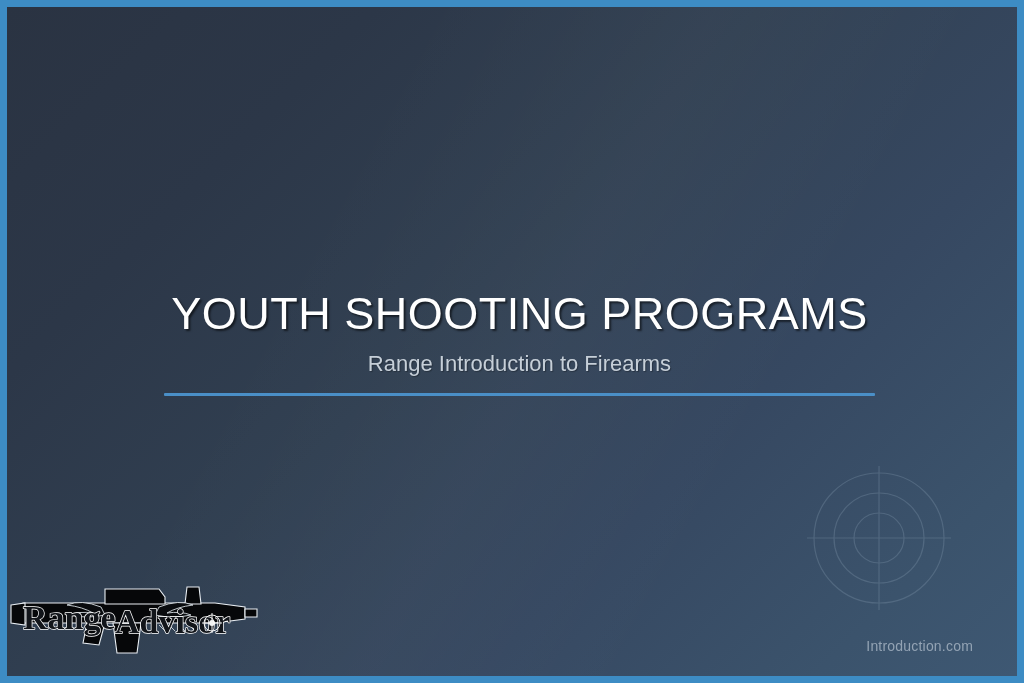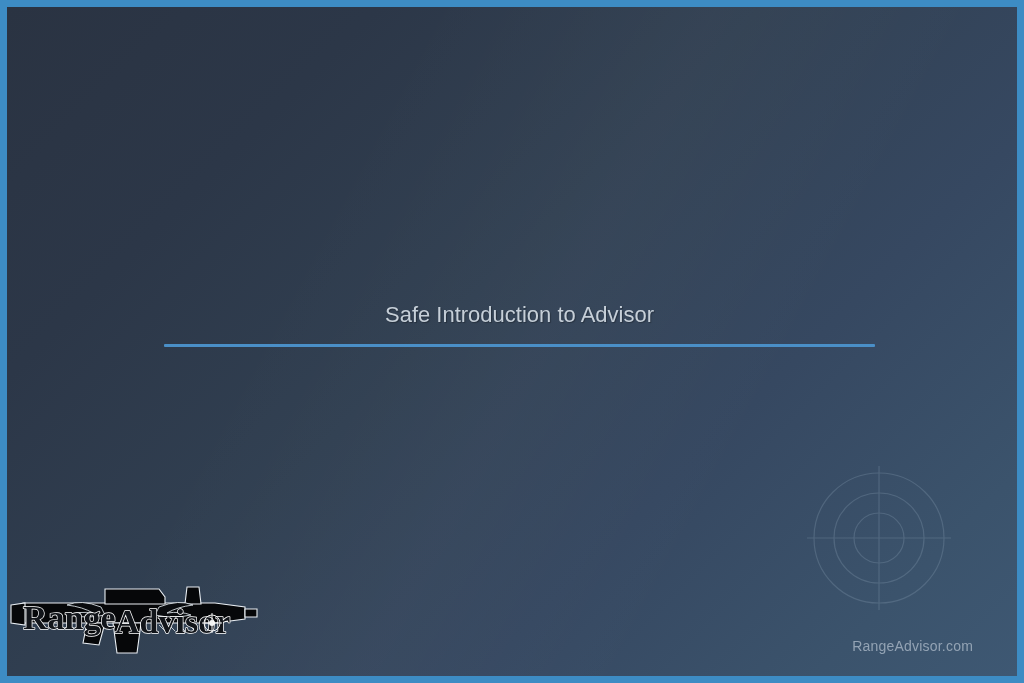--- a/index.html
+++ b/index.html
@@ -128,21 +128,22 @@
         <circle cx="72" cy="72" r="65"></circle>
         <circle cx="72" cy="72" r="45"></circle>
         <circle cx="72" cy="72" r="25"></circle>
         <line x1="72" y1="0" x2="72" y2="144"></line>
         <line x1="0" y1="72" x2="144" y2="72"></line>
       </g>
     </svg>
   </div>
 
   <div class="title-block">
-    <p class="slide-subtitle">Safe Introduction to Advisor</p>
+    <h1 class="slide-title">YOUTH SHOOTING PROGRAMS</h1>
+    <p class="slide-subtitle">Range Introduction to Firearms</p>
     <div class="title-rule"></div>
   </div>
 
   <div class="brand-logo">
     <svg width="250" height="86" viewBox="0 0 250 86" aria-hidden="true">
 
       <g fill="#060709" stroke="#e9eef3" stroke-width="1.1">
 
         <path d="M14 30 L206 30 L236 34 L236 46 L206 50 L14 50 Z"></path>
 
@@ -178,15 +179,15 @@
 
       <g fill="none" stroke="#ffffff" stroke-width="1" opacity="0.95">
         <circle cx="203" cy="50" r="8"></circle>
         <circle cx="203" cy="50" r="3" fill="#ffffff" stroke="none"></circle>
         <line x1="203" y1="40" x2="203" y2="60"></line>
         <line x1="193" y1="50" x2="213" y2="50"></line>
       </g>
     </svg>
   </div>
 
-  <div class="footer-url">RangeAdvisor.com</div>
+  <div class="footer-url">Introduction.com</div>
 
 </div>
 
 </body></html>

